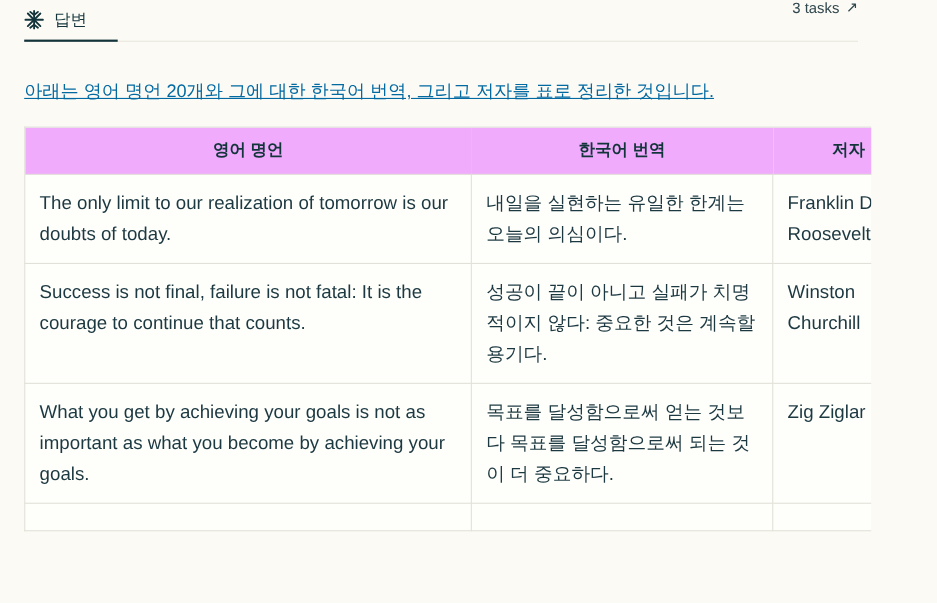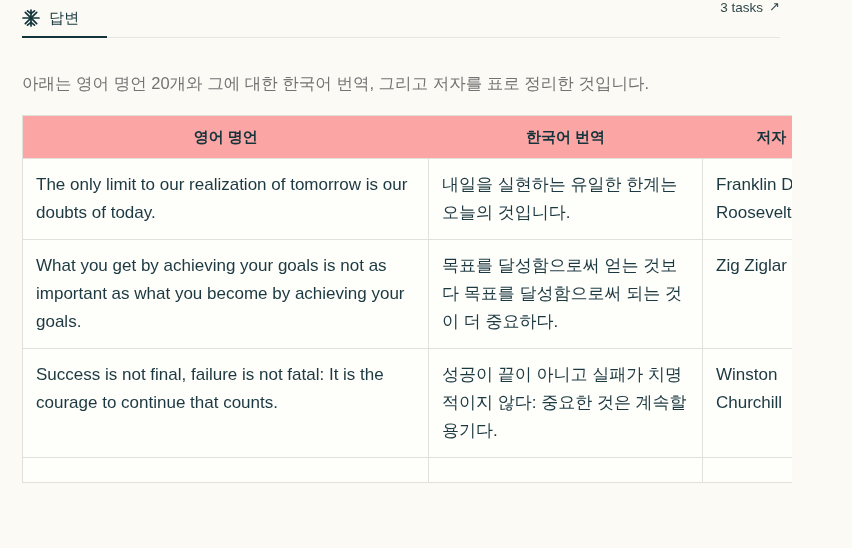--- a/index.html
+++ b/index.html
@@ -46,35 +46,36 @@
     color: #30474E;
     cursor: pointer;
   }
   .tasks .arrow { font-size: 13px; line-height: 1; }
   
   .intro {
     margin-top: 32px;
     margin-bottom: 19px;
     font-size: 16.5px;
     line-height: 26px;
-    color: #737373;
+    color: #0369a1;
+    text-decoration: underline;
   }
   
   table {
     width: 100%;
     border-collapse: collapse;
     background: #FEFEFB;
     border: 1px solid #E2E1D9;
     table-layout: fixed;
   }
   col.c-en { width: 406px; }
   col.c-ko { width: 274px; }
   col.c-author { width: 138px; }
   thead th {
-    background: #fca5a5;
+    background: #f0abfc;
     font-size: 15px;
     font-weight: 600;
     text-align: center;
     padding: 7px 13px;
     line-height: 28px;
     border-bottom: 1px solid #E2E1D9;
     color: #13343B;
   }
   tbody td {
     font-size: 17px;
@@ -122,32 +123,32 @@
     <thead>
       <tr>
         <th>영어 명언</th>
         <th>한국어 번역</th>
         <th>저자</th>
       </tr>
     </thead>
     <tbody>
         <tr>
     <td class="en-cell">The only limit to our realization of tomorrow is our doubts of today.</td>
-    <td class="ko-cell">내일을 실현하는 유일한 한계는 오늘의 것입니다.</td>
+    <td class="ko-cell">내일을 실현하는 유일한 한계는 오늘의 의심이다.</td>
     <td class="author-cell">Franklin D. Roosevelt</td>
+  </tr>
+        <tr>
+    <td class="en-cell">Success is not final, failure is not fatal: It is the courage to continue that counts.</td>
+    <td class="ko-cell">성공이 끝이 아니고 실패가 치명적이지 않다: 중요한 것은 계속할 용기다.</td>
+    <td class="author-cell">Winston Churchill</td>
   </tr>
         <tr>
     <td class="en-cell">What you get by achieving your goals is not as important as what you become by achieving your goals.</td>
     <td class="ko-cell">목표를 달성함으로써 얻는 것보다 목표를 달성함으로써 되는 것이 더 중요하다.</td>
     <td class="author-cell">Zig Ziglar</td>
-  </tr>
-        <tr>
-    <td class="en-cell">Success is not final, failure is not fatal: It is the courage to continue that counts.</td>
-    <td class="ko-cell">성공이 끝이 아니고 실패가 치명적이지 않다: 중요한 것은 계속할 용기다.</td>
-    <td class="author-cell">Winston Churchill</td>
   </tr>
         <tr>
     <td class="en-cell"></td>
     <td class="ko-cell"></td>
     <td class="author-cell"></td>
   </tr>
       </tbody>
   </table>
 
 </div>

